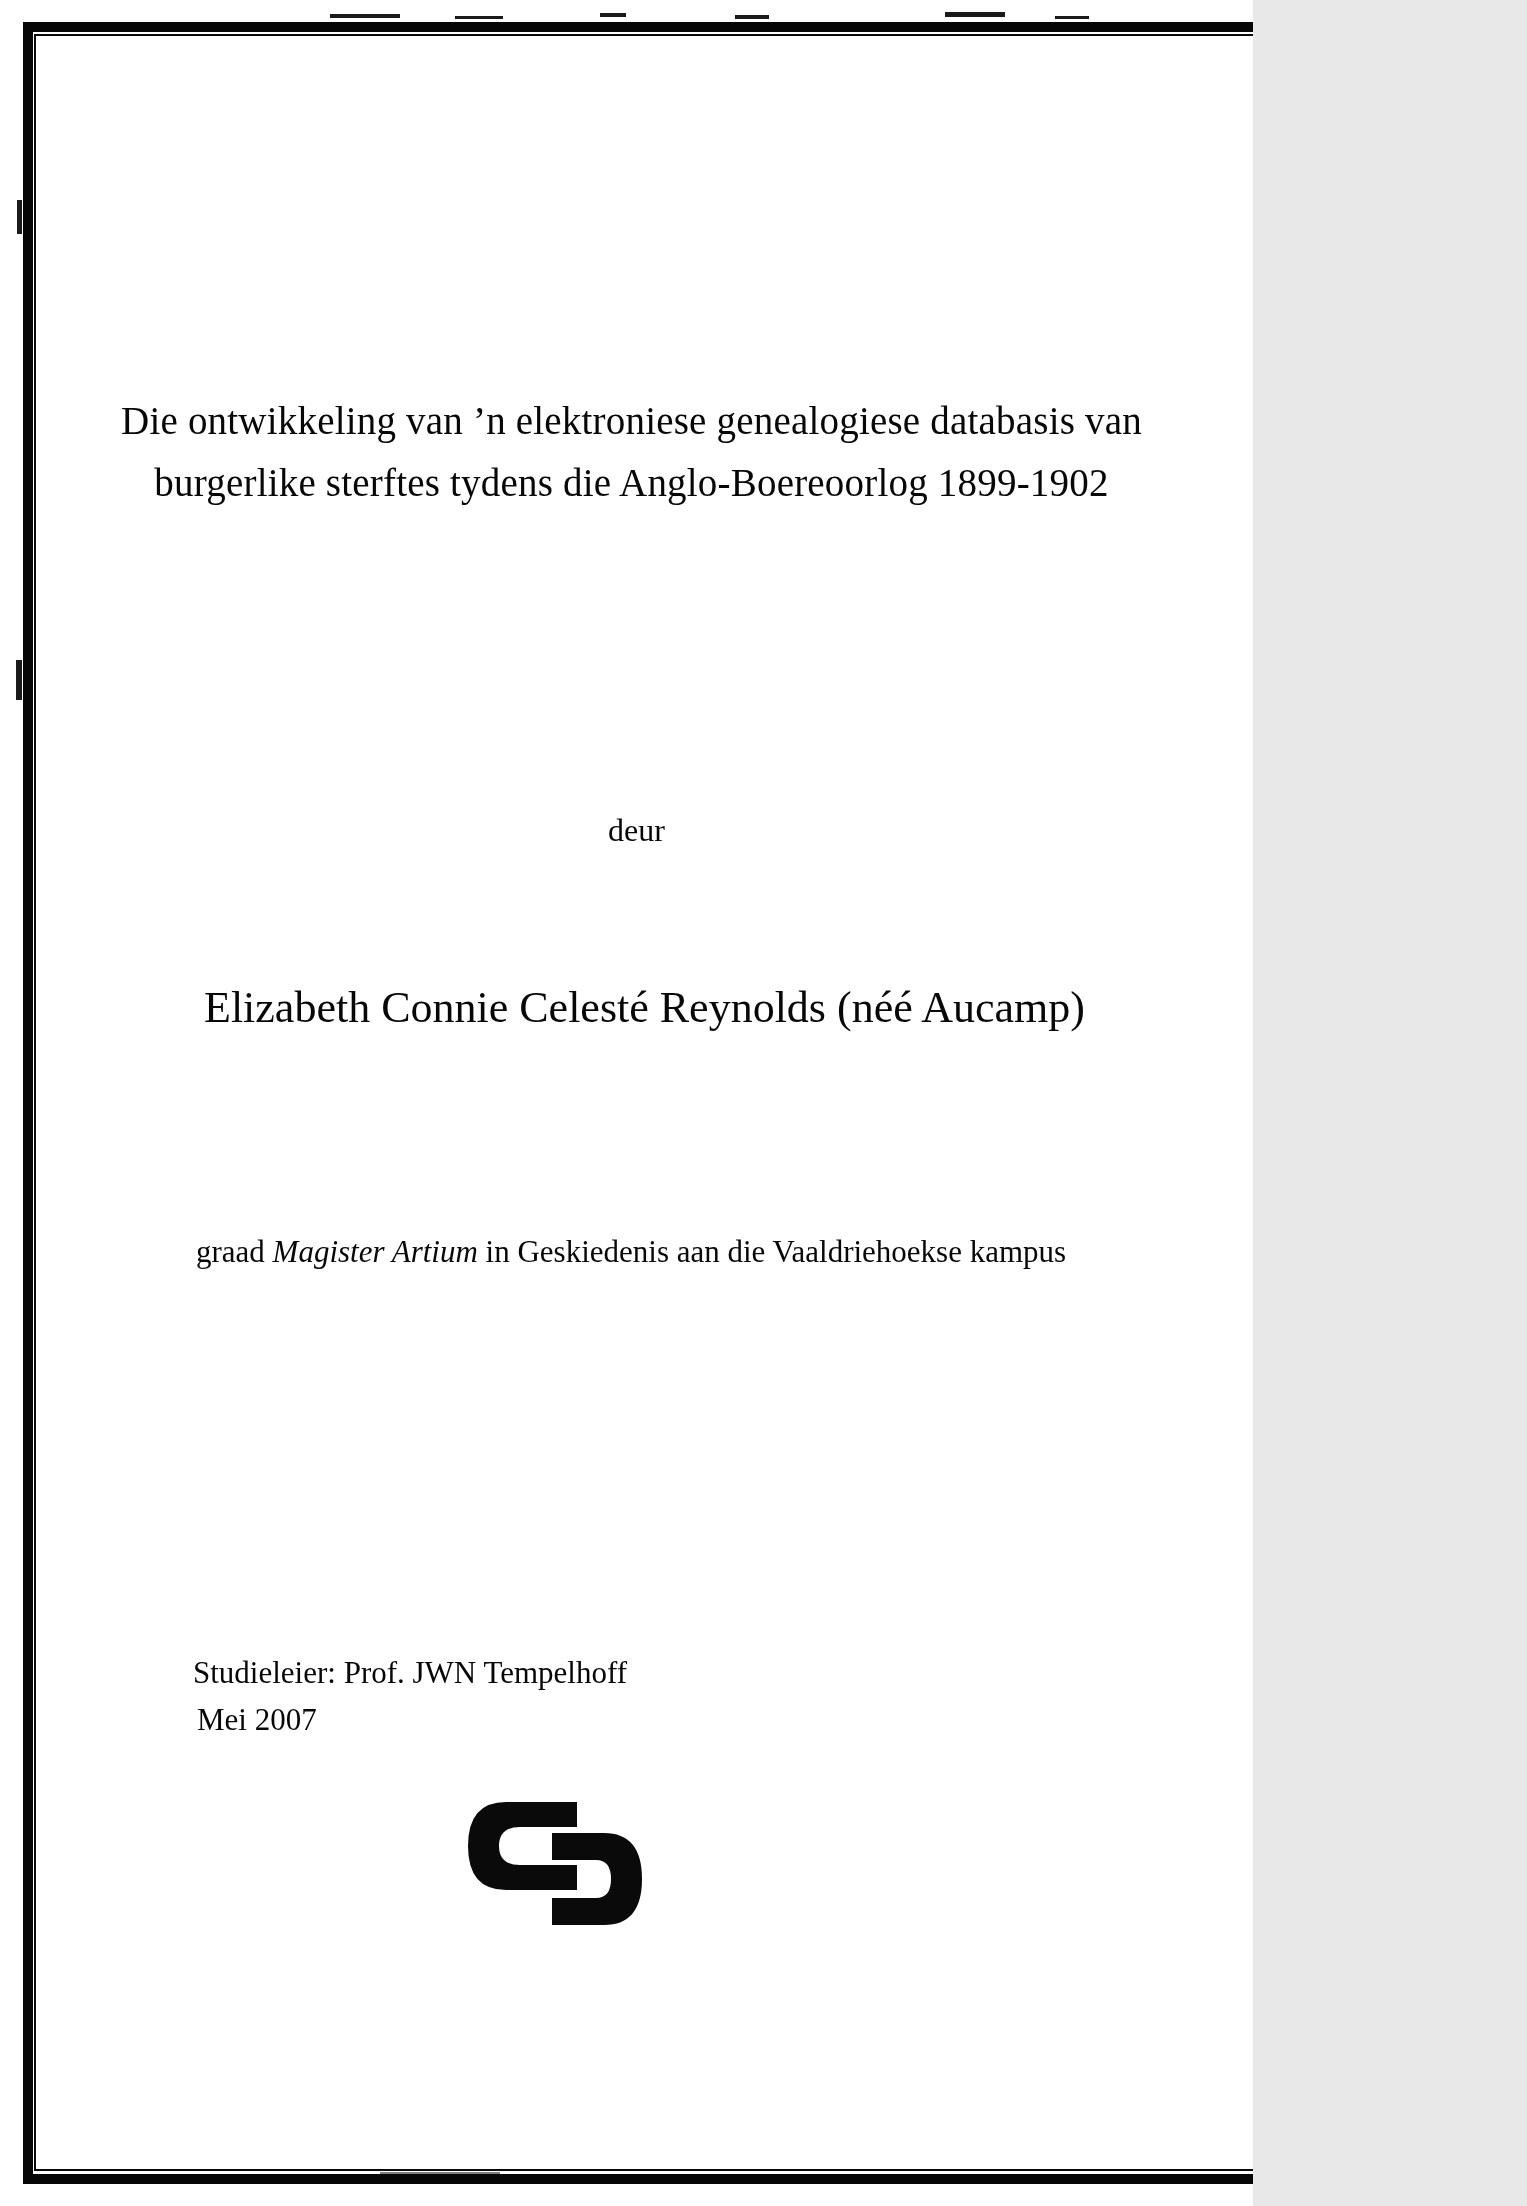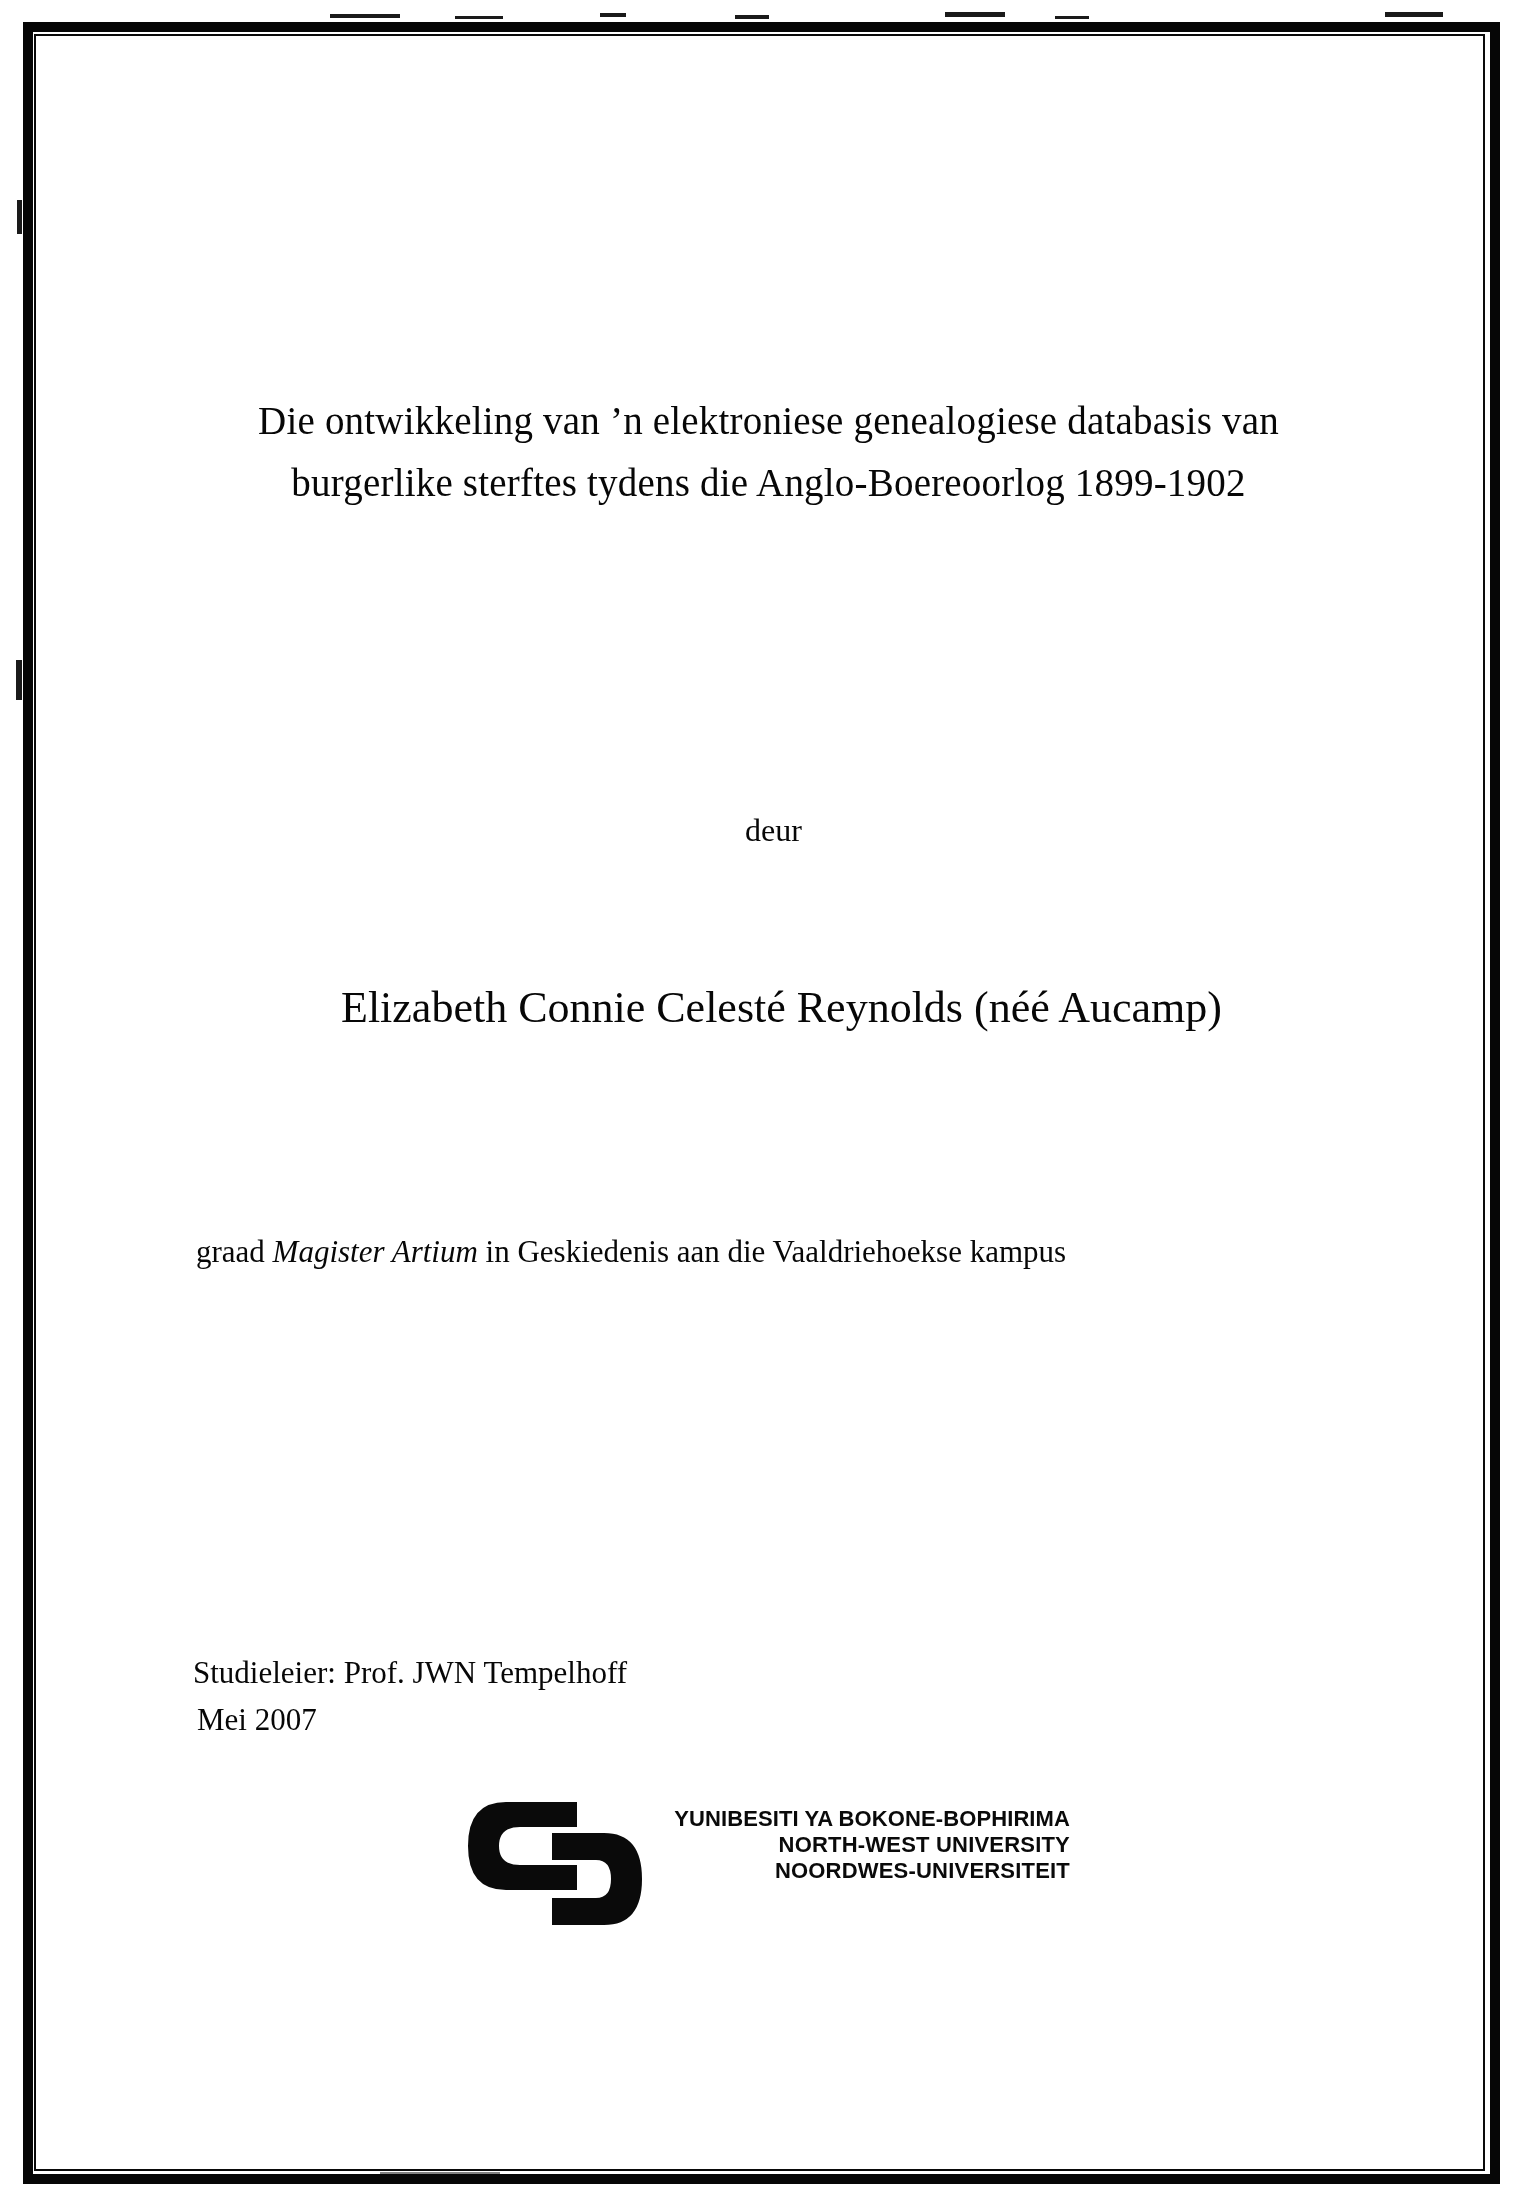--- a/index.html
+++ b/index.html
@@ -1,18 +1,18 @@
 <!DOCTYPE html>
 <html><head>
 <meta charset="utf-8">
 <style>
   html, body { margin: 0; padding: 0; background: #e8e8e8; }
   .page {
     position: relative;
-    width: 1527px;
+    width: 1253px;
     height: 2206px;
     background: #ffffff;
     overflow: hidden;
     font-family: "Liberation Serif", serif;
     color: #070707;
   }
   
   .frame-outer {
     position: absolute;
     left: 23px; top: 22px;
@@ -110,19 +110,14 @@
     <div><span>graad </span><em>Magister Artium</em><span> in Geskiedenis aan die Vaaldriehoekse kampus</span></div>
   </div>
 
   <div class="supervisor">Studieleier: Prof. JWN Tempelhoff</div>
   <div class="date-line">Mei 2007</div>
 
   <svg class="logo-mark" viewBox="0 0 174 123" xmlns="http://www.w3.org/2000/svg" aria-hidden="true">
     <path d="M 109,0 H 38 Q 0,0 0,44 Q 0,88 38,88 H 109 V 63 H 52 Q 31,63 31,44 Q 31,25 52,25 H 109 Z" fill="#0a0a0a"></path>
     <path d="M 84,31 H 136 Q 174,31 174,77 Q 174,123 136,123 H 84 V 96 H 128 Q 143,96 143,77 Q 143,58 128,58 H 84 Z" fill="#0a0a0a"></path>
   </svg>
-  <div class="logo-text">
-    <div class="l1">YUNIBESITI YA BOKONE-BOPHIRIMA</div>
-    <div class="l2">NORTH-WEST UNIVERSITY</div>
-    <div class="l3">NOORDWES-UNIVERSITEIT</div>
-  </div>
 
 </div>
 
 </body></html>

